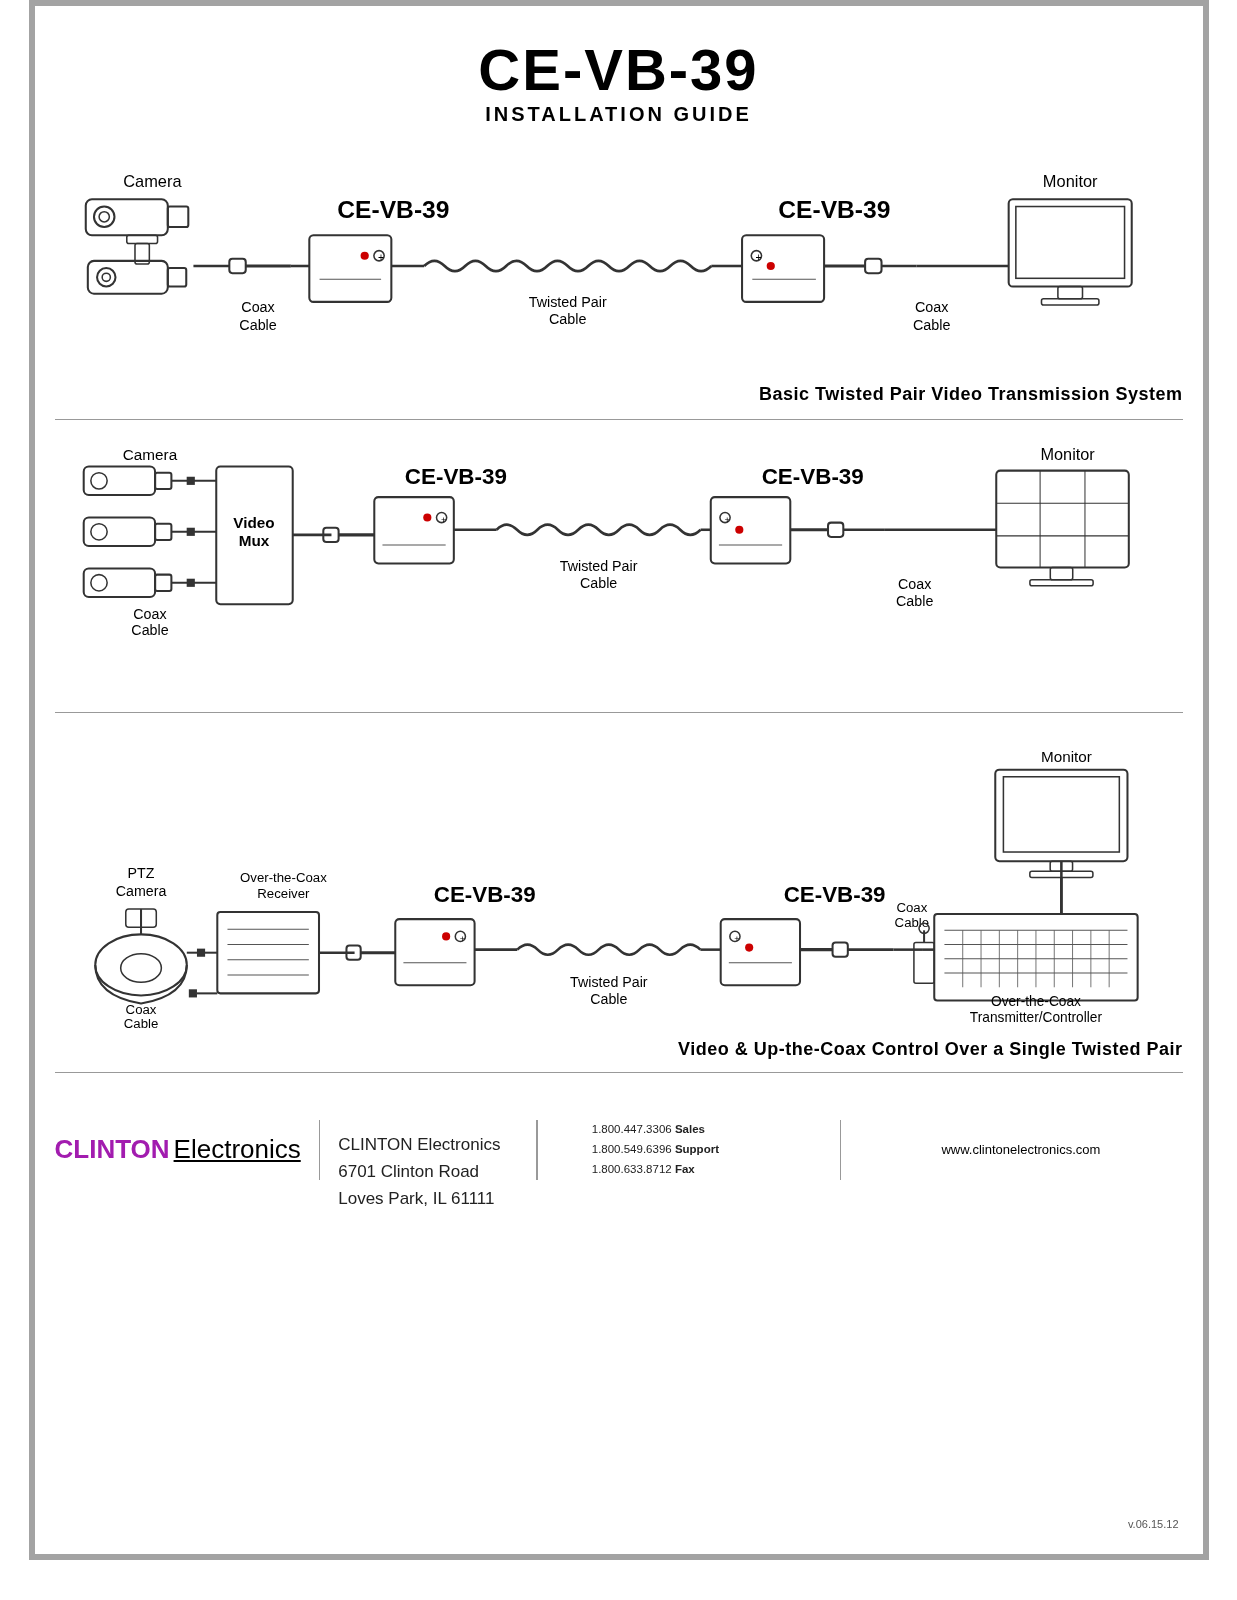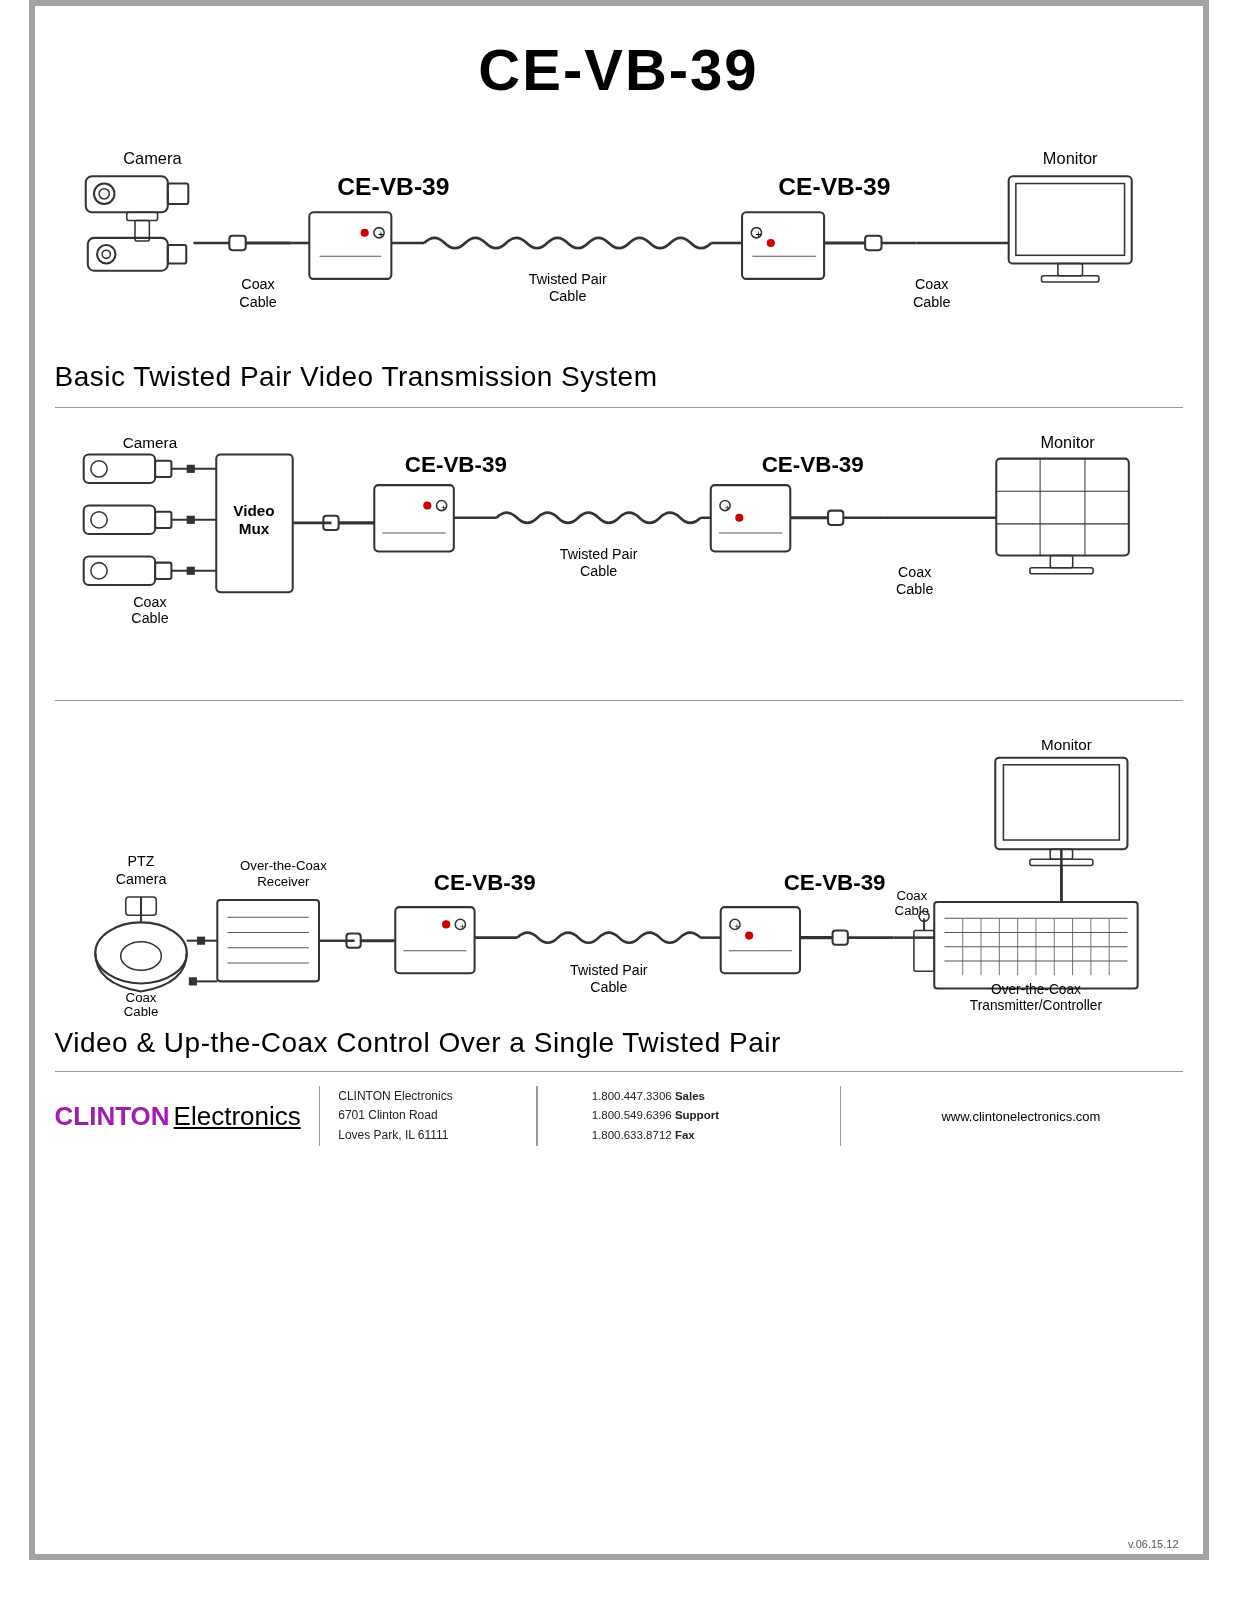--- a/index.html
+++ b/index.html
@@ -37,23 +37,23 @@
     .diagram-section {
       margin-bottom: 10px;
     }
     .diagram-area {
       position: relative;
       width: 100%;
       height: 220px;
       margin-bottom: 8px;
     }
     .diagram-title {
-      text-align: left;
-      font-size: 28px;
-      font-weight: 400;
+      text-align: right;
+      font-size: 18px;
+      font-weight: 700;
       margin-bottom: 12px;
       letter-spacing: 0.5px;
     }
     .divider {
       border: none;
       border-top: 1.5px solid #999;
       margin: 14px 0 18px;
     }
 
     
@@ -89,23 +89,24 @@
       text-decoration: underline;
     }
     .footer-divider {
       width: 1.5px;
       height: 60px;
       background: #999;
       margin: 0 18px;
     }
     .footer-address {
       flex: 0 0 180px;
-      font-size: 12px;
+      font-size: 17px;
       line-height: 1.6;
       color: #222;
+      margin-top: 44px;
     }
     .footer-divider2 {
       width: 1.5px;
       height: 60px;
       background: #999;
       margin: 0 18px;
     }
     .footer-contact {
       flex: 0 0 230px;
       font-size: 11.5px;
@@ -121,21 +122,21 @@
       margin: 0 18px;
     }
     .footer-web {
       flex: 1;
       font-size: 13px;
       font-weight: 400;
       text-align: center;
     }
     .version {
       position: absolute;
-      bottom: 4px;
+      bottom: 24px;
       right: 24px;
       font-size: 11px;
       color: #555;
     }
 
     .diagram2-area {
       position: relative;
       width: 100%;
       height: 260px;
       margin-bottom: 8px;
@@ -147,20 +148,21 @@
       margin-bottom: 8px;
     }
   </style>
 </head>
 <body>
 
 <div class="page">
 
   <div class="header">
     <h1>CE-VB-39</h1>
+    <h2>INSTALLATION GUIDE</h2>
   </div>
 
   <div class="diagram-section">
     <div class="diagram-area">
       <svg class="diagram-svg" viewBox="0 0 1100 210">
 
         <text x="95" y="28" font-family="Arial" font-size="16" text-anchor="middle">Camera</text>
 
         <g>
 

